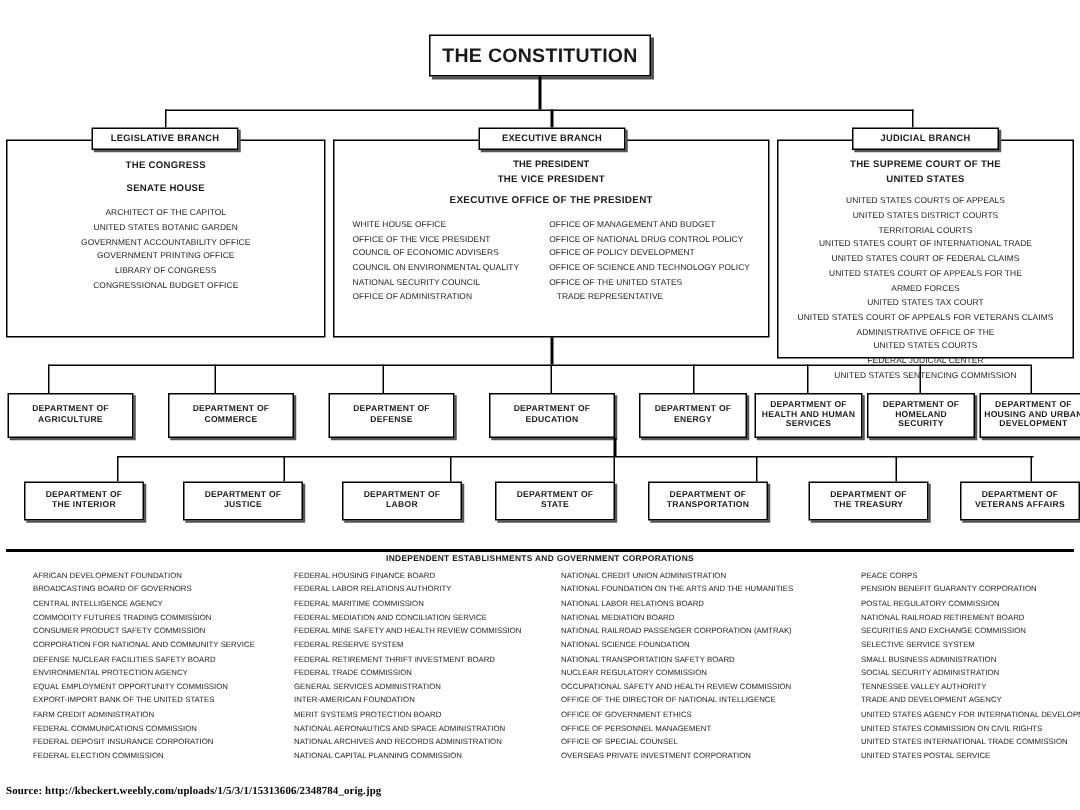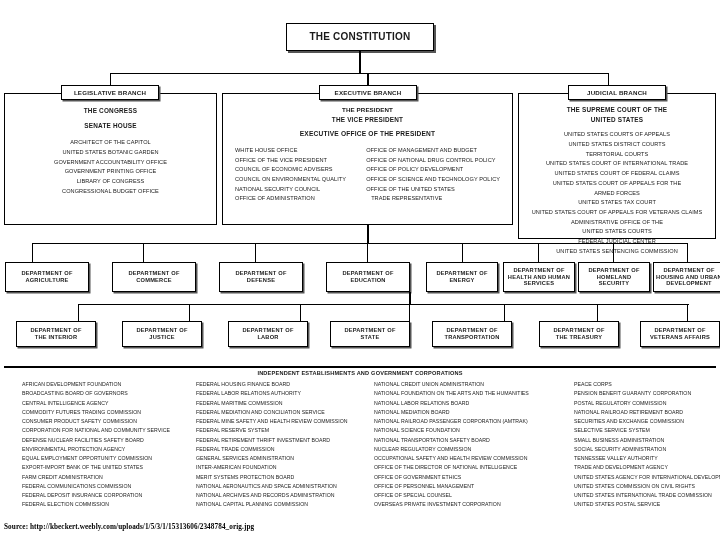--- a/index.html
+++ b/index.html
@@ -21,21 +21,21 @@
     letter-spacing:.2px;
     display:flex;align-items:center;justify-content:center;
     box-sizing:border-box;
     line-height:1.15;
   }
   .box.shadow{box-shadow:2px 2px 0 #555;}
 
   
   #constitution{
     position:absolute;left:286px;top:23px;width:148px;height:28px;
-    font-size:10px;
+    font-size:13px;
   }
 
   
   .panel{
     position:absolute;border:1px solid #000;background:#fff;box-sizing:border-box;
   }
   #legislative-panel{left:4px;top:93px;width:213px;height:132px;}
   #executive-panel{left:222px;top:93px;width:291px;height:132px;}
   #judicial-panel{left:518px;top:93px;width:198px;height:146px;}
 

